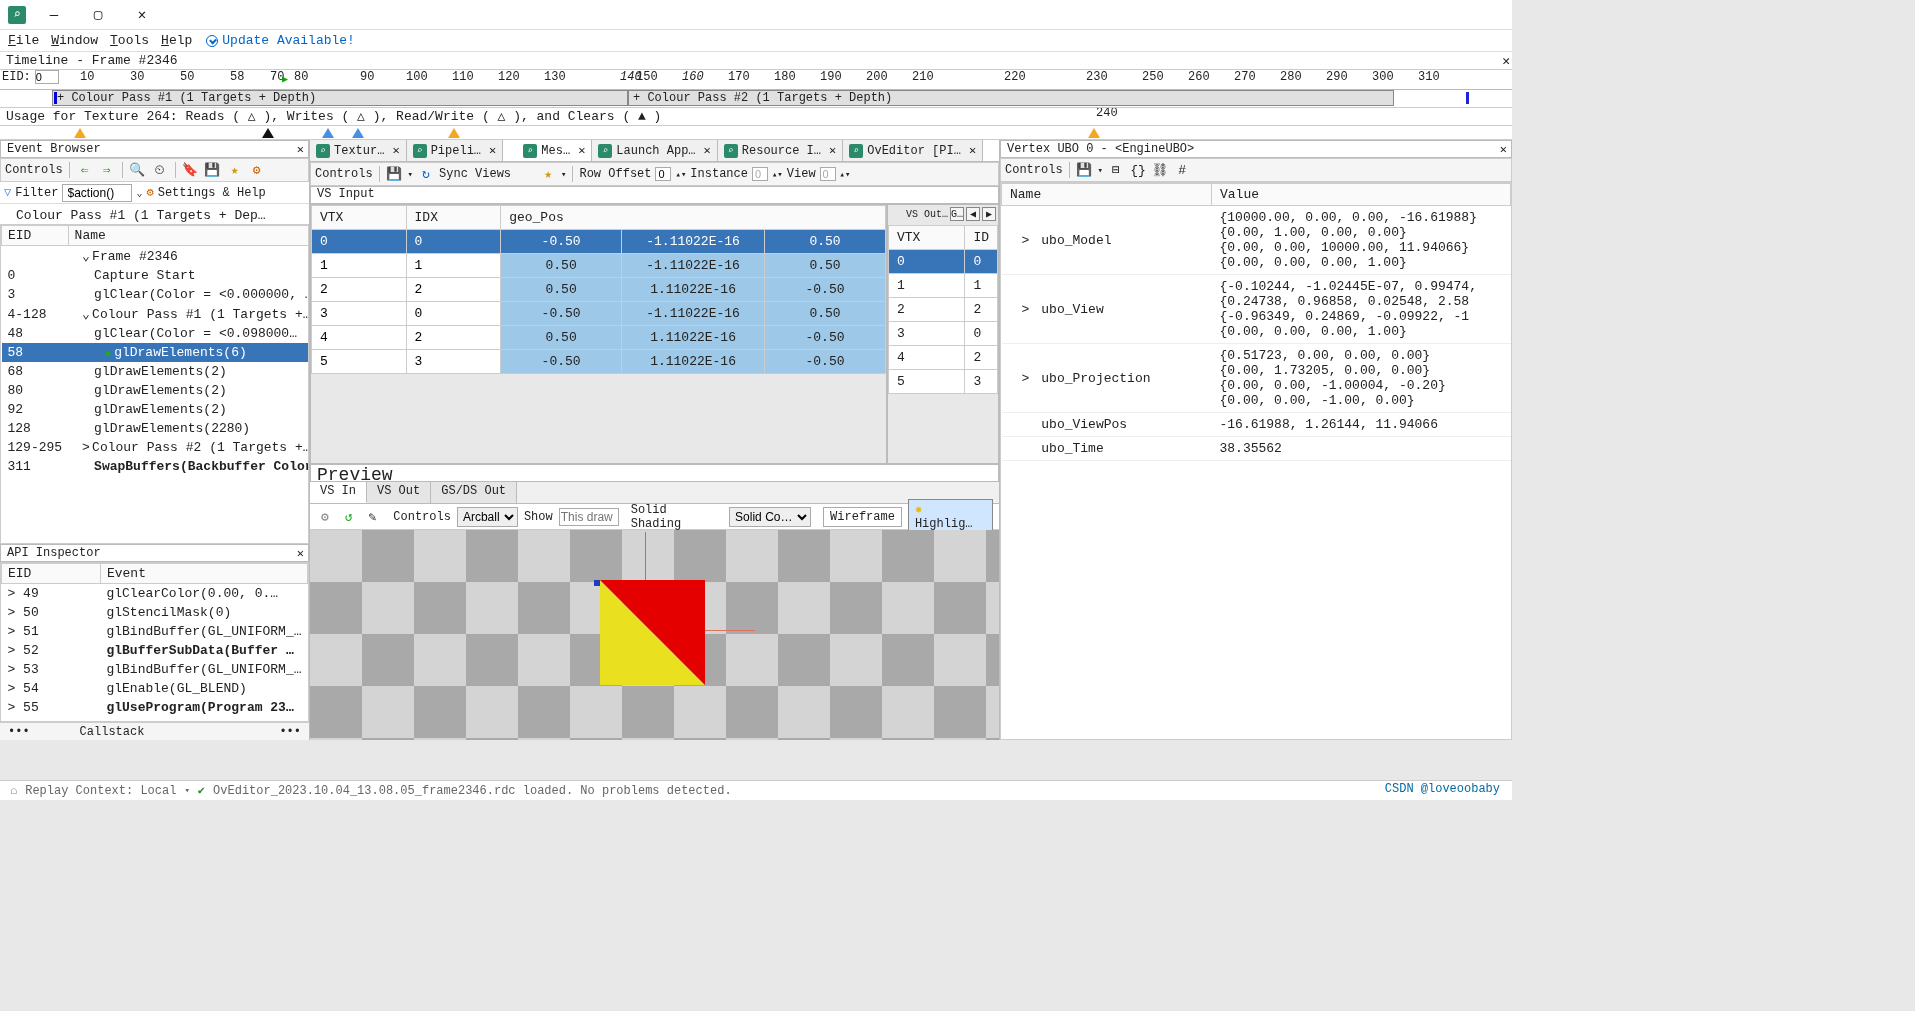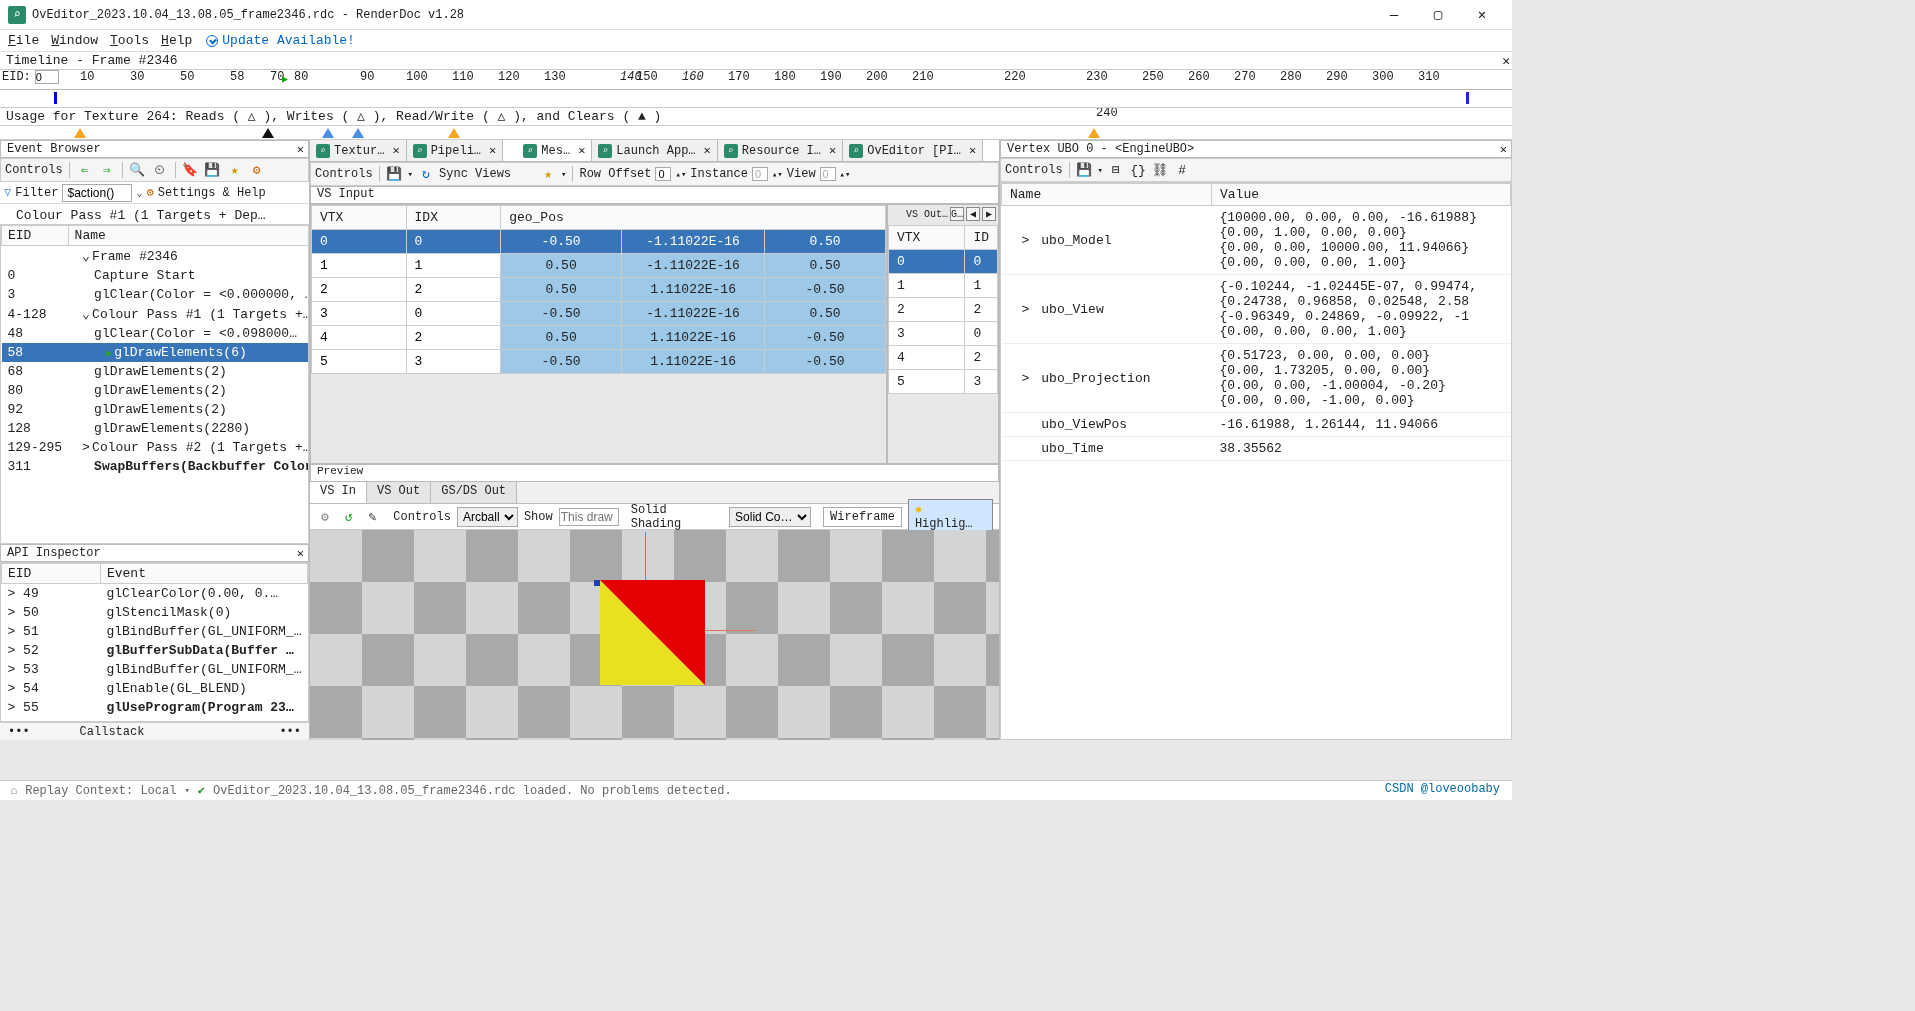--- a/index.html
+++ b/index.html
@@ -95,21 +95,21 @@
 .vsin{flex:1; border:1px solid #bbb; overflow:auto;}
 .vsout{width:112px; border:1px solid #bbb; overflow:hidden; position:relative;}
 table.data{width:100%;border-collapse:collapse;font-size:13px;background:#fff;}
 table.data th{padding:4px 8px;border:1px solid #ccc;background:#fafafa;font-weight:normal;text-align:left;}
 table.data td{padding:4px 8px;border:1px solid #ccc;text-align:left;}
 tr.selrow td{background:#9ec8e8;}
 tr.selhead td{background:#3874b8;color:#fff;}
 .arrows{position:absolute;right:2px;top:2px;display:flex;gap:2px;}
 .arrows span{width:14px;height:14px;border:1px solid #888;display:flex;align-items:center;justify-content:center;font-size:10px;background:#f5f5f5;}
 
-.preview-title{height:18px;background:#fff;border:1px solid #bbb;padding:0 6px;font-size:11px;}
+.preview-title{height:18px;background:#fff;border:1px solid #bbb;padding:0 6px;font-size:18px;}
 .preview-tabs{height:22px;display:flex;background:#f0f0f0;border-bottom:1px solid #bbb;}
 .ptab{padding:2px 10px;border-right:1px solid #bbb;font-size:12px;background:#e5e5e5;}
 .ptab.active{background:#fff;border-bottom:1px solid #fff;}
 .preview-toolbar{height:26px;display:flex;align-items:center;gap:6px;padding:0 6px;font-size:12px;background:#fff;border-bottom:1px solid #ccc;}
 .preview-toolbar select,.preview-toolbar input{border:1px solid #aaa;font-size:12px;padding:1px;}
 .pill-off{border:1px solid #aaa;padding:2px 6px;background:#fff;}
 .pill-on{border:1px solid #888;padding:2px 6px;background:#d0e6ff;}
 .checker{position:relative;flex:1;min-height:200px;
   background-image:
     linear-gradient(45deg,#a9a9a9 25%,transparent 25%),
@@ -136,21 +136,20 @@
 .statusbar{position:absolute;left:0;right:0;bottom:0;height:20px;background:#fff;border-top:1px solid #ccc;display:flex;align-items:center;padding:0 10px;font-size:12px;color:#666;gap:8px;}
 .statusbar .green{color:#2a8a2a;}
 .watermark{position:absolute;right:12px;bottom:4px;font-size:12px;color:#0369a1;}
 input.spin { width:16px; border:1px solid #aaa; font-size:11px; padding:0 2px;}
 </style>
 </head>
 <body>
 
 <div class="titlebar">
   <div class="logo"></div>
-  <div class="title mono">OvEditor_2023.10.04_13.08.05_frame2346.rdc - RenderDoc v1.28</div>
   <div class="winbtn">—</div>
   <div class="winbtn">▢</div>
   <div class="winbtn">✕</div>
 </div>
 
 <div class="menubar mono">
   <span class="mitem"><u>F</u><span>ile</span></span>
   <span class="mitem"><u>W</u>indow</span>
   <span class="mitem"><u>T</u>ools</span>
   <span class="mitem"><u>H</u>elp</span>
@@ -197,20 +196,22 @@
       <span class="ticklabel" style="left: 1234px;">270</span>
       <span class="ticklabel" style="left: 1280px;">280</span>
       <span class="ticklabel" style="left: 1326px;">290</span>
       <span class="ticklabel" style="left: 1372px;">300</span>
       <span class="ticklabel" style="left: 1418px;">310</span>
     </div>
   <span class="flag" style="left:282px;">▶</span>
 </div>
 <div class="passbar mono">
   <span class="mark" style="left:54px;"></span>
+  <div class="pass" style="width:576px;">+ Colour Pass #1 (1 Targets + Depth)</div>
+  <div class="pass" style="width:766px;">+ Colour Pass #2 (1 Targets + Depth)</div>
   <span class="mark" style="left:1466px;background:#22d;"></span>
 </div>
 <div class="usage mono">Usage for Texture 264: Reads ( △ ), Writes ( △ ), Read/Write ( △ ), and Clears ( ▲ )</div>
 <div class="markers">
   <div class="tri read" style="left:74px;"></div>
   <div class="tri clear" style="left:262px;"></div>
   <div class="tri write" style="left:322px;"></div>
   <div class="tri write" style="left:352px;"></div>
   <div class="tri read" style="left:448px;"></div>
   <div class="tri read" style="left:1088px;"></div>

